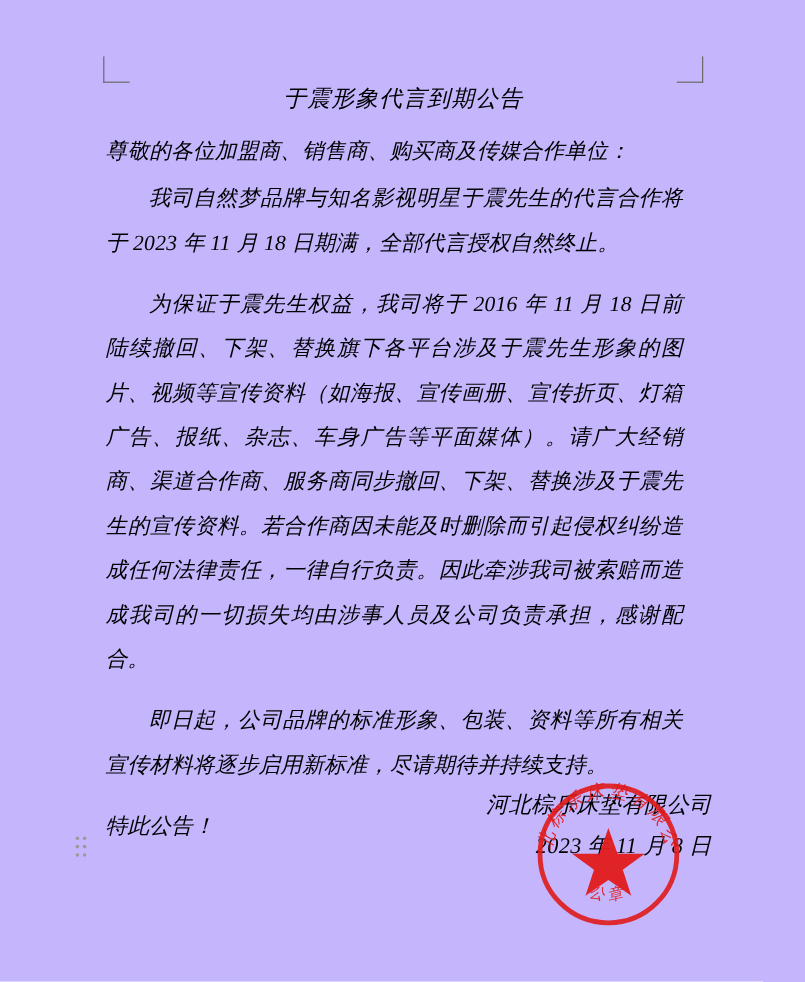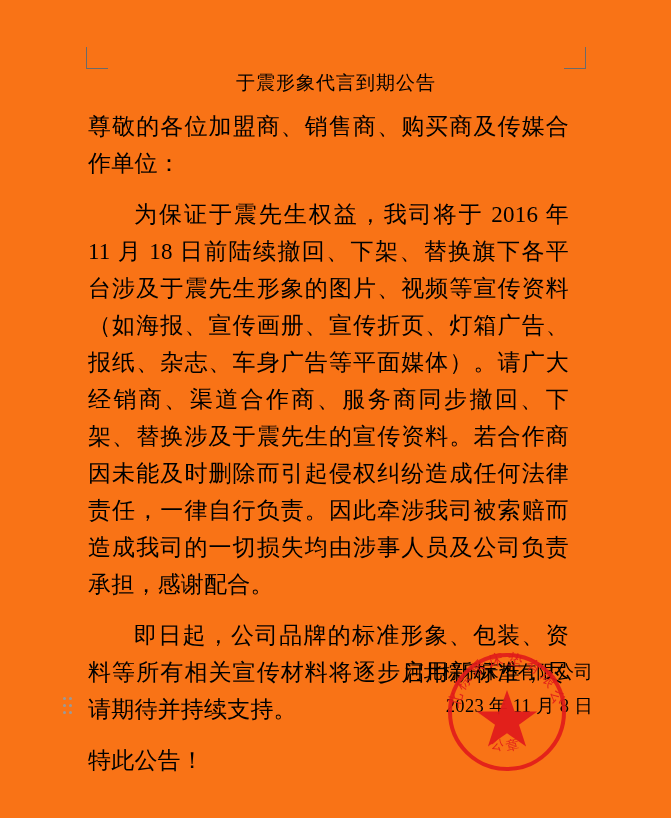--- a/index.html
+++ b/index.html
@@ -15,21 +15,22 @@
     position: relative;
     overflow: hidden;
   }
 
   .page {
     position: absolute;
     left: 0;
     top: 0;
     width: 671px;
     height: 818px;
-    background: #f97316;
+    background: #c4b5fd;
+    font-style: italic;
   }
 
   
   .crop-mark {
     position: absolute;
     width: 22px;
     height: 22px;
   }
   .crop-mark i {
     position: absolute;
@@ -53,21 +54,21 @@
   .doc-title {
     text-align: center;
     font-size: 19px;
     line-height: 30px;
     letter-spacing: 1px;
     margin: 0 0 10px 0;
     font-weight: 400;
   }
 
   p.para {
-    font-size: 23px;
+    font-size: 18px;
     line-height: 37px;
     margin: 0 15px 2px 0;
     text-align: justify;
     text-justify: inter-ideograph;
     letter-spacing: 0.2px;
   }
   p.indent {
     text-indent: 2em;
   }
   p.gap-top {
@@ -131,20 +132,21 @@
     <i class="v"></i>
       <i class="h"></i>
   </div>
 
   <div class="content">
 
     <h1 class="doc-title">于震形象代言到期公告</h1>
 
     <p class="para">尊敬的各位加盟商、销售商、购买商及传媒合作单位：</p>
 
+    <p class="para indent">我司自然梦品牌与知名影视明星于震先生的代言合作将于 2023 年 11 月 18 日期满，全部代言授权自然终止。</p>
 
     <p class="para indent gap-top">为保证于震先生权益，我司将于 2016 年 11 月 18 日前陆续撤回、下架、替换旗下各平台涉及于震先生形象的图片、视频等宣传资料（如海报、宣传画册、宣传折页、灯箱广告、报纸、杂志、车身广告等平面媒体）。请广大经销商、渠道合作商、服务商同步撤回、下架、替换涉及于震先生的宣传资料。若合作商因未能及时删除而引起侵权纠纷造成任何法律责任，一律自行负责。因此牵涉我司被索赔而造成我司的一切损失均由涉事人员及公司负责承担，感谢配合。</p>
 
     <p class="para indent gap-top">即日起，公司品牌的标准形象、包装、资料等所有相关宣传材料将逐步启用新标准，尽请期待并持续支持。</p>
 
     <p class="para gap-top">特此公告！</p>
 
   </div>
 
   <div class="signature-block">

